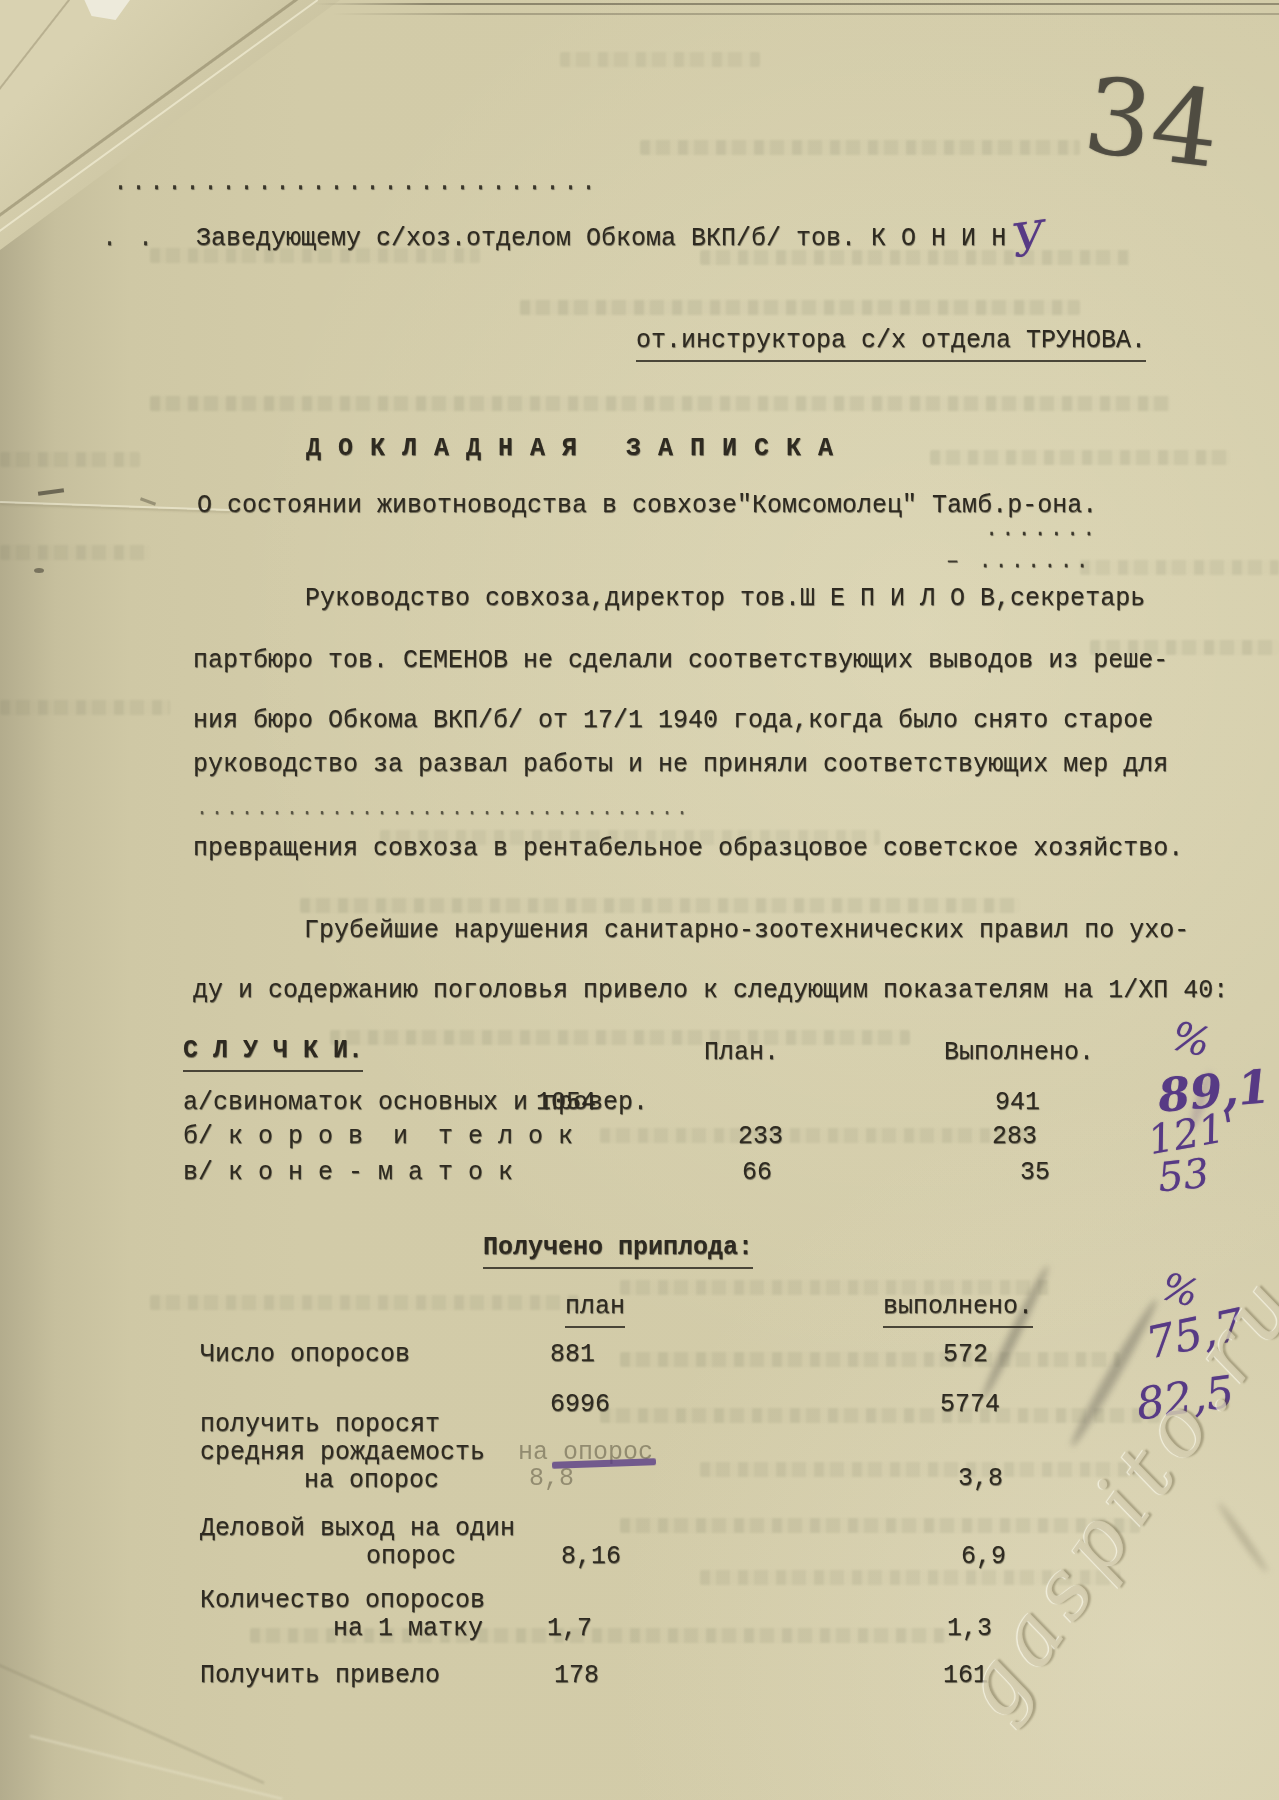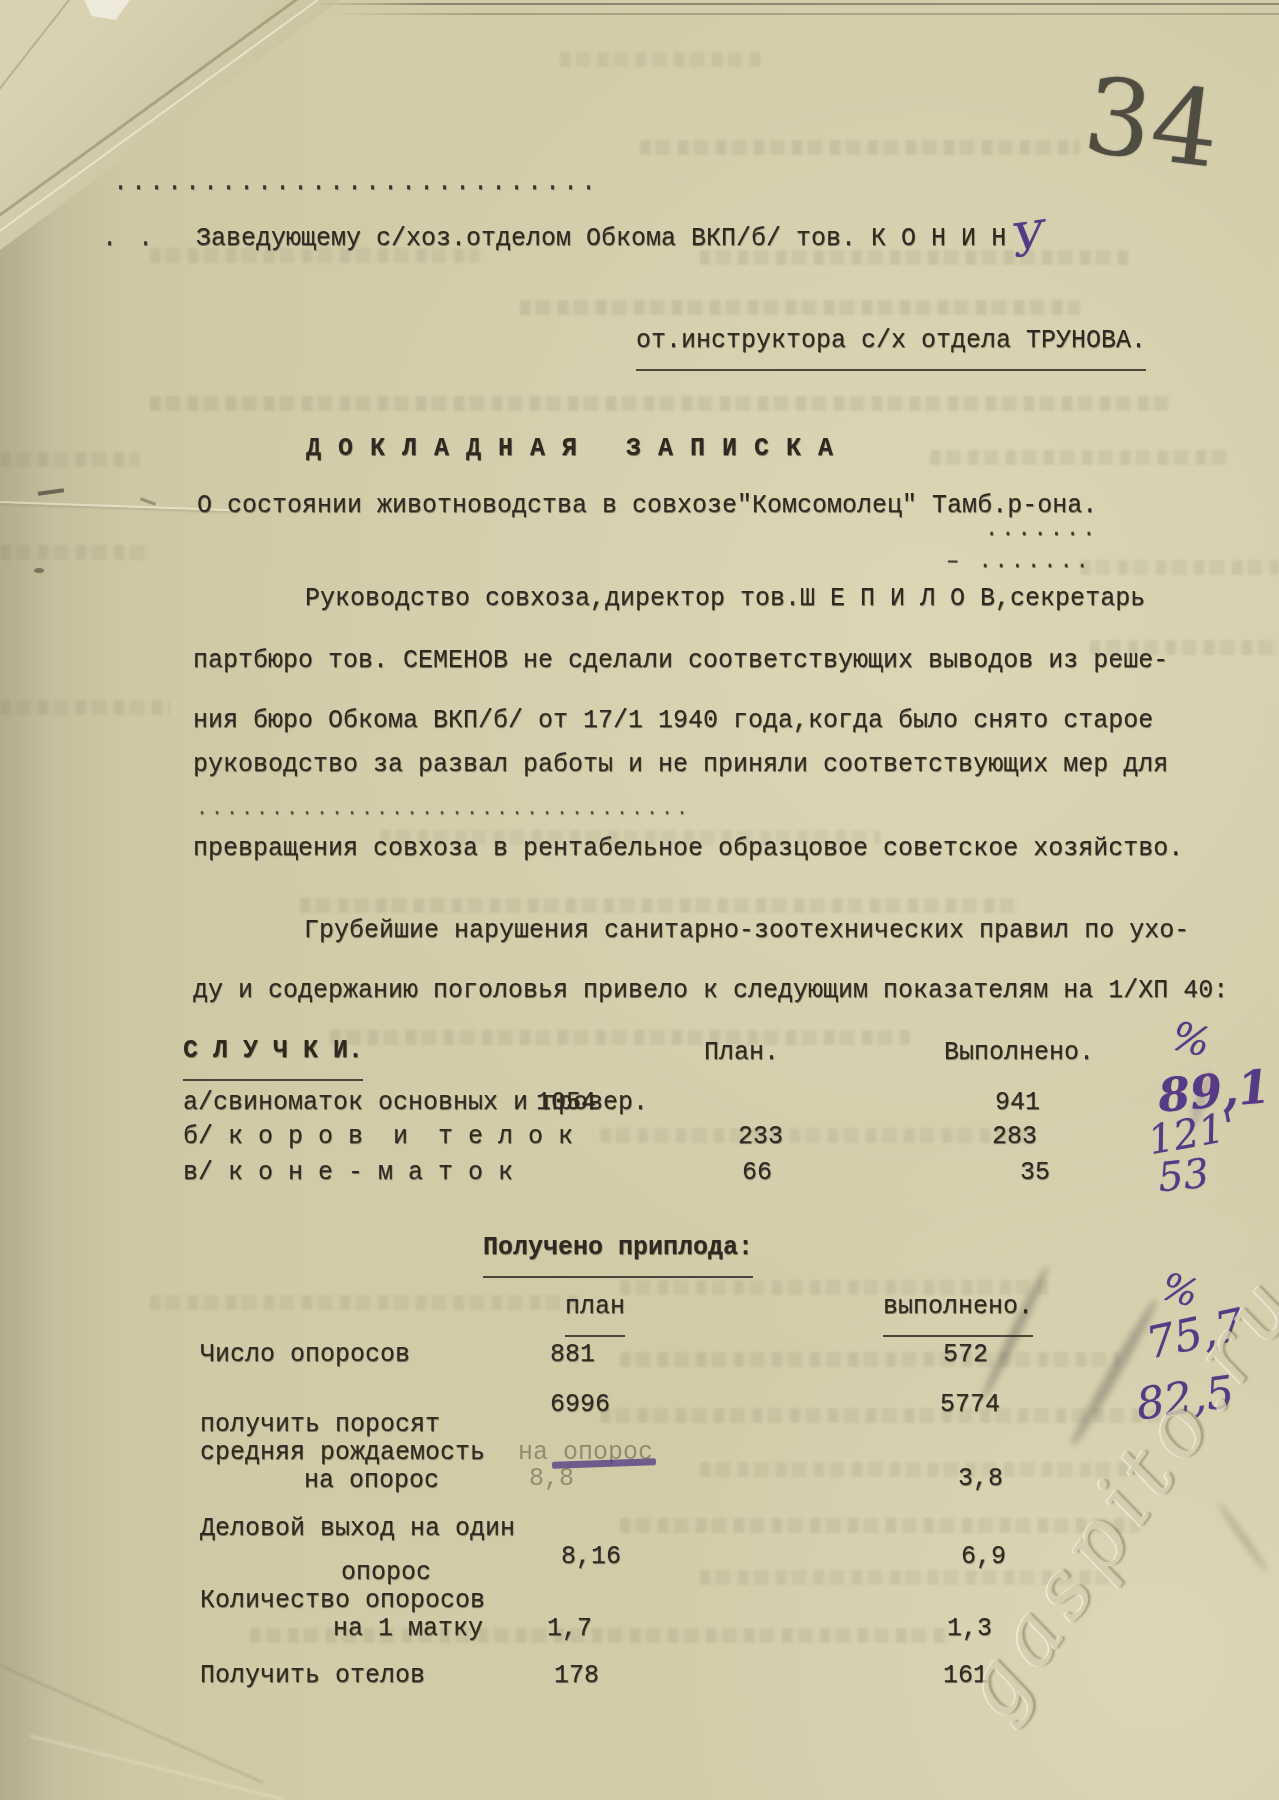--- a/index.html
+++ b/index.html
@@ -9,21 +9,21 @@
       radial-gradient(90% 70% at 72% 35%, rgba(255,252,228,0.22), transparent 60%),
       radial-gradient(60% 45% at 90% 92%, rgba(232,226,200,0.45), transparent 70%),
       linear-gradient(90deg,#b3ac8d 0px,#c6bf9d 55px,#cfc8a5 130px,#d2cba8 300px,#d3cca9 100%);
     font-family:"Liberation Mono","DejaVu Sans Mono",monospace;
   }
   .t{
     position:absolute;font-size:25px;line-height:1.05;color:#2e2a21;
     white-space:pre;text-shadow:0.5px 0.5px 0.8px rgba(40,36,26,0.6);
   }
   .b{font-weight:bold;}
-  .ul{border-bottom:2px solid rgba(43,39,30,0.82);padding-bottom:15px;}
+  .ul{border-bottom:2px solid rgba(43,39,30,0.82);padding-bottom:6px;}
   .faded{color:rgba(92,87,66,0.55);text-shadow:none;}
   .dots{letter-spacing:3px;color:rgba(46,42,33,0.85);}
   .hw{
     position:absolute;font-family:"DejaVu Serif",serif;font-style:italic;
     color:#573a85;white-space:pre;text-shadow:0 0 1px rgba(87,58,133,0.55);
   }
   .pencil{
     position:absolute;font-family:"DejaVu Serif",serif;
     color:rgba(64,61,54,0.8);text-shadow:0 0 1.5px rgba(64,61,54,0.5);
   }
@@ -153,28 +153,28 @@
   <div class="hw" style="left:1136px;top:1372px;font-size:44px;transform:rotate(-8deg);">82,5</div>
 
   <div class="t" style="left:200px;top:1440px;">средняя рождаемость</div>
   <div class="t faded" style="left:518px;top:1440px;">на опорос</div>
   <div class="t" style="left:304px;top:1468px;">на опорос</div>
   <div class="t faded" style="left:529px;top:1466px;">8,8</div>
   <div class="strikebar" style="left:552px;top:1460px;width:104px;height:7px;transform:rotate(-2deg);"></div>
   <div class="t" style="left:958px;top:1466px;">3,8</div>
 
   <div class="t" style="left:200px;top:1516px;">Деловой выход на один</div>
-  <div class="t" style="left:341px;top:1544px;margin-top:16px;">опорос</div>
+  <div class="t" style="left:366px;top:1544px;">опорос</div>
   <div class="t" style="left:561px;top:1544px;">8,16</div>
   <div class="t" style="left:961px;top:1544px;">6,9</div>
 
   <div class="t" style="left:200px;top:1588px;">Количество опоросов</div>
   <div class="t" style="left:333px;top:1616px;">на 1 матку</div>
   <div class="t" style="left:547px;top:1616px;">1,7</div>
   <div class="t" style="left:947px;top:1616px;">1,3</div>
 
-  <div class="t" style="left:200px;top:1663px;">Получить отелов</div>
+  <div class="t" style="left:200px;top:1663px;">Получить привело</div>
   <div class="t" style="left:554px;top:1663px;">178</div>
   <div class="t" style="left:943px;top:1663px;">161</div>
 
   <div class="wm">gaspito.ru</div>
 
 </div>
 
 </body></html>

